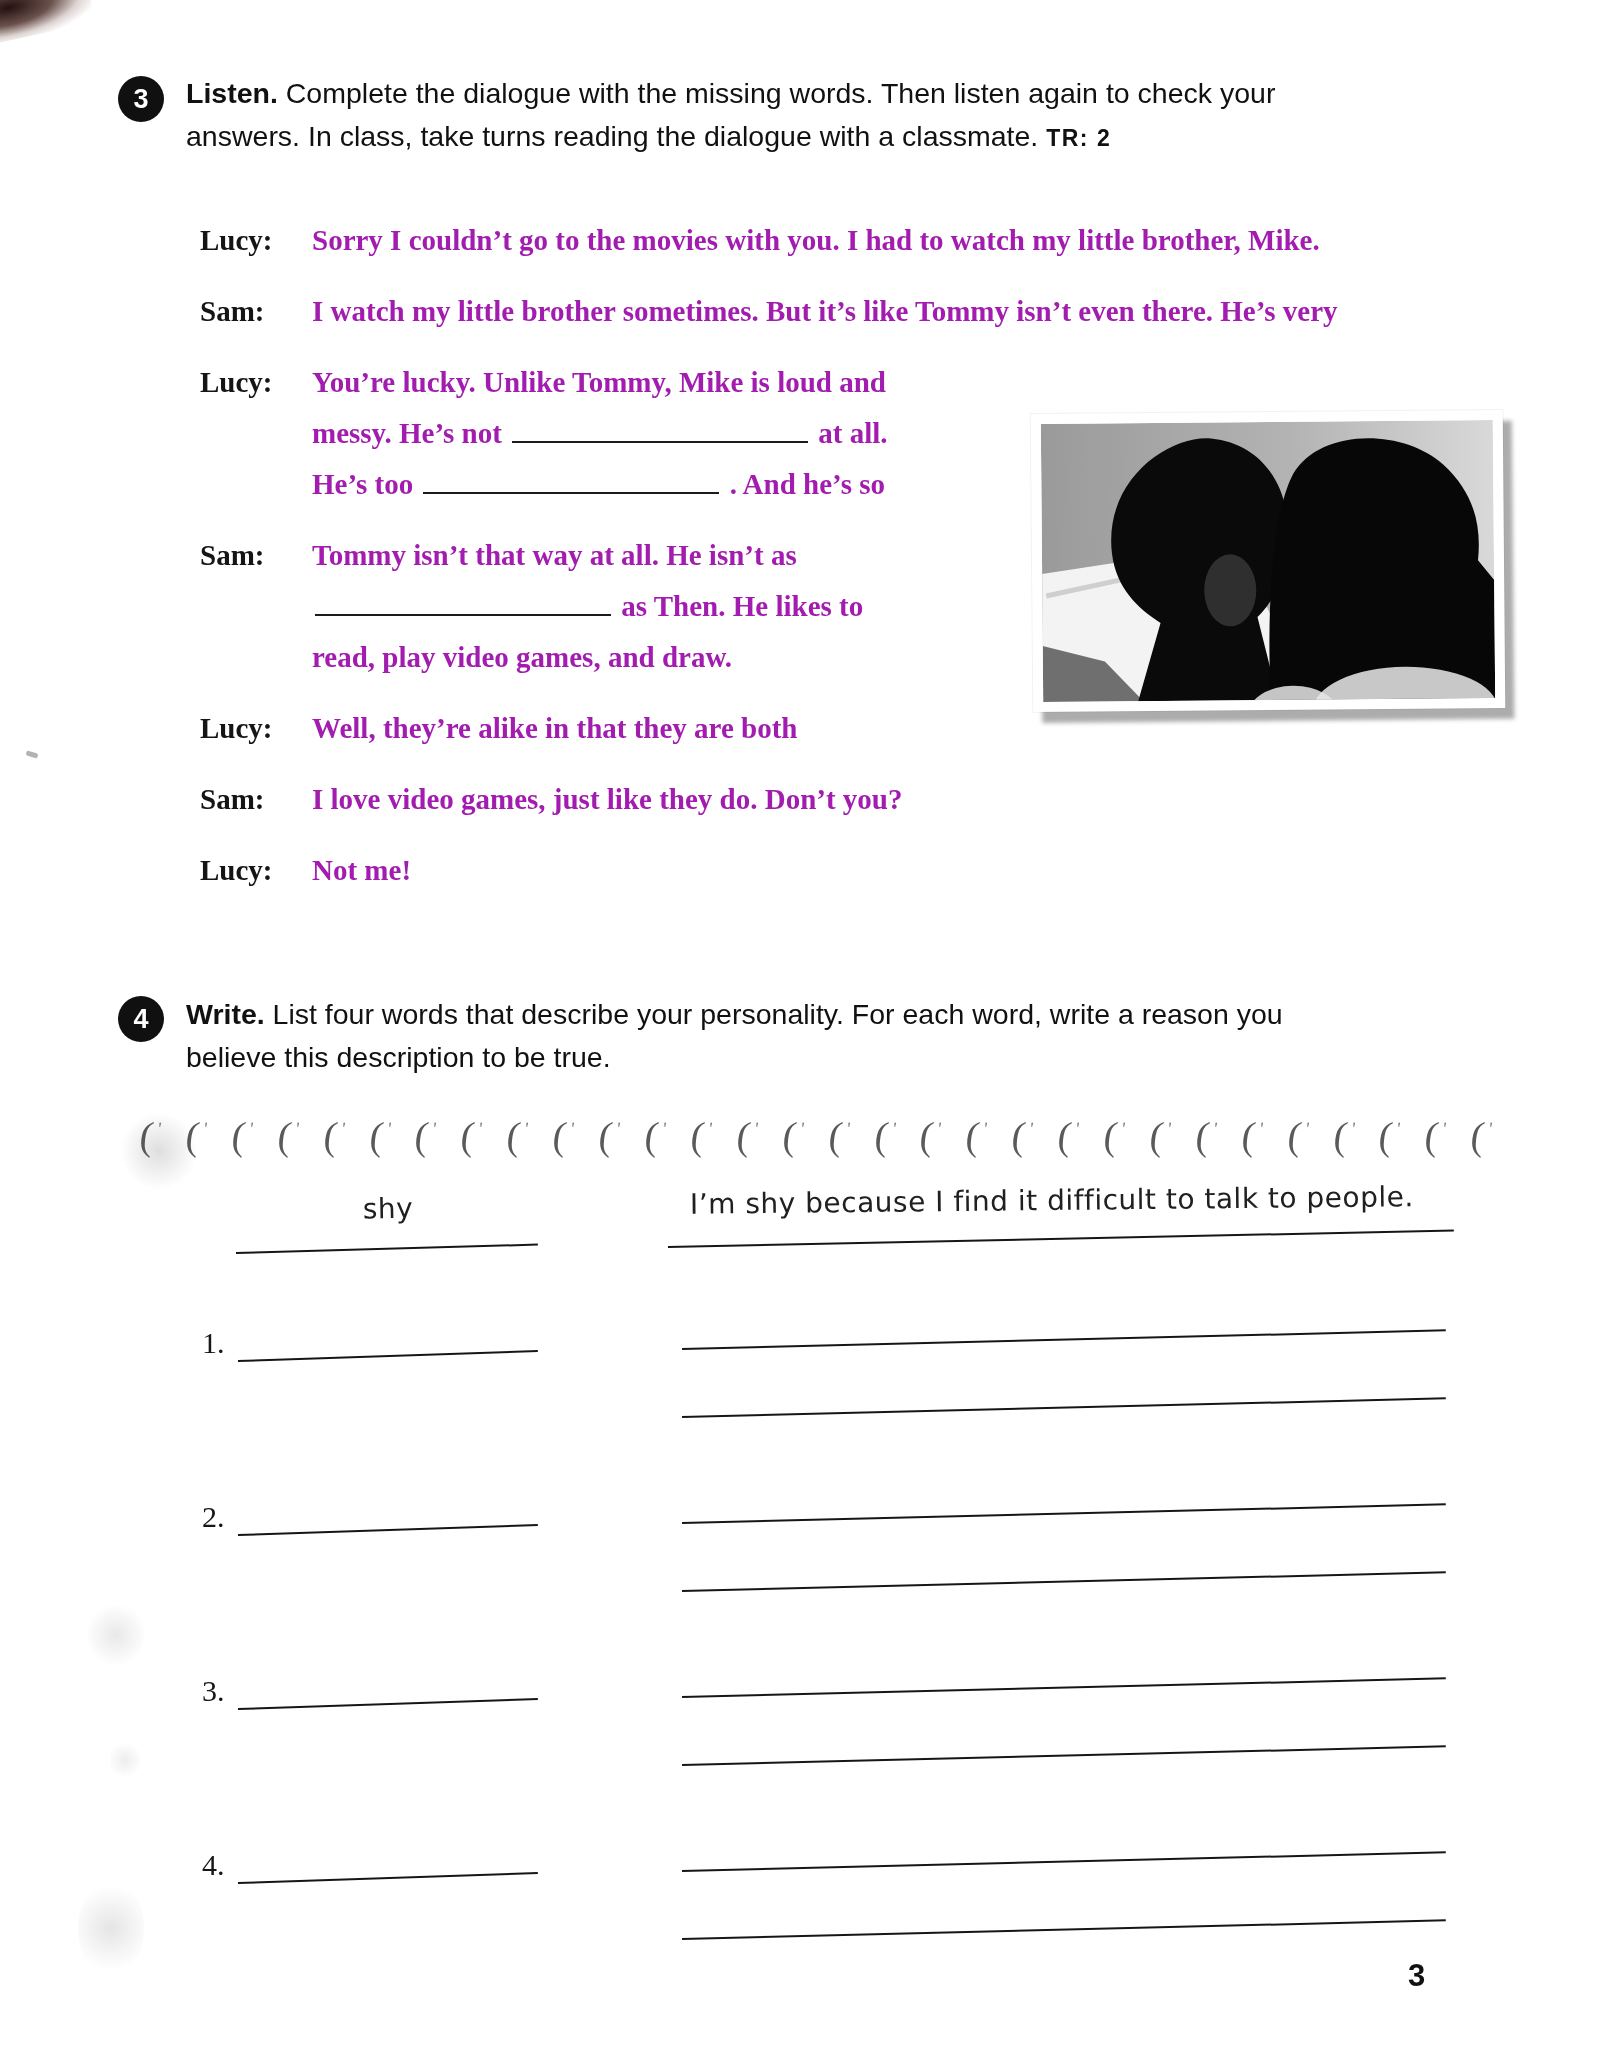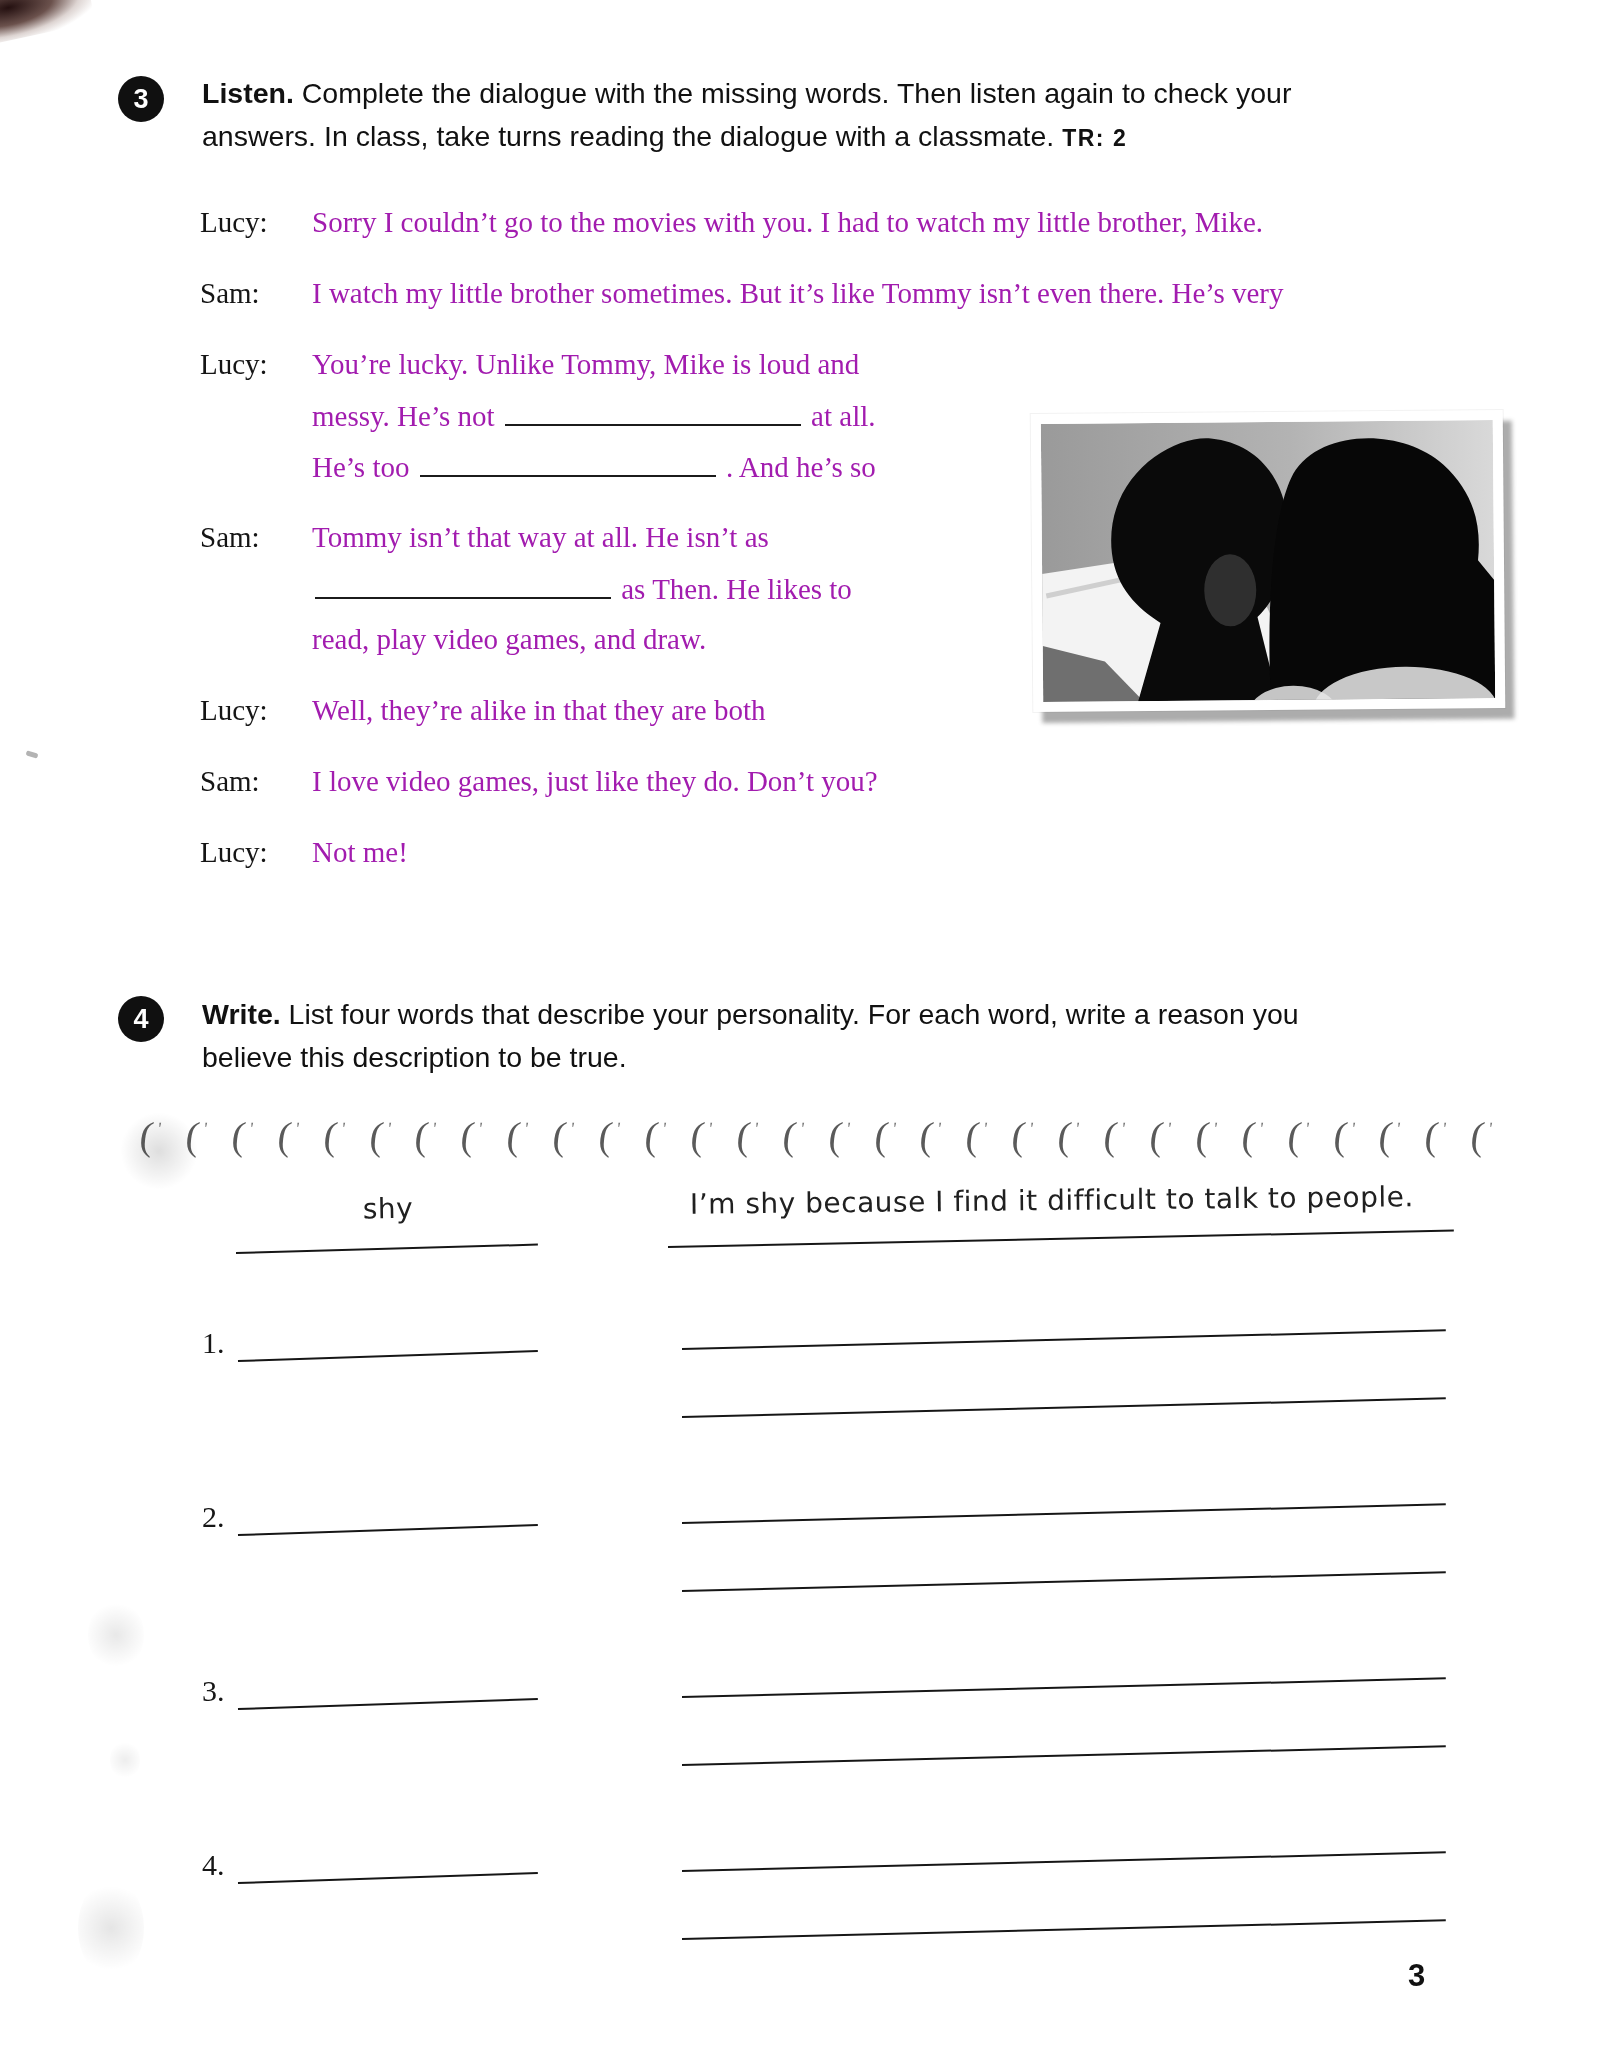--- a/index.html
+++ b/index.html
@@ -24,30 +24,30 @@
   
   .badge{
     position:absolute;width:46px;height:46px;border-radius:50%;
     background:#101010;color:#fff;font-weight:bold;font-size:27px;
     display:flex;align-items:center;justify-content:center;
   }
   #badge-listen{left:118px;top:76px;}
   #badge-write{left:118px;top:996px;}
   .ex-header{
     position:absolute;left:186px;width:1120px;
-    font-size:28.5px;line-height:1.52;color:#111;margin-left:16px;
+    font-size:28.5px;line-height:1.52;color:#111;
   }
   #header-listen{top:72px;}
   #header-write{top:993px;}
   .ex-title{font-weight:bold;}
   .track{font-weight:bold;font-size:23px;letter-spacing:1.5px;}
 
   
   #dialogue{position:absolute;left:200px;top:206px;width:1260px;}
-  .dlg-line{display:flex;height:51px;align-items:flex-start;white-space:nowrap;}
+  .dlg-line{display:flex;height:51px;align-items:flex-end;white-space:nowrap;font-weight:bold;}
   .dlg-line.new-turn{margin-top:20px;}
   .dlg-speaker{
     flex:0 0 112px;font-family:"Liberation Serif",serif;font-size:29px;color:#151515;
   }
   .dlg-text{font-family:"Liberation Serif",serif;font-size:29px;color:#a21caf;}
   .blank{
     display:inline-block;width:296px;height:.85em;
     border-bottom:2.5px solid #1b1b1b;margin:0 3px;
   }
 

